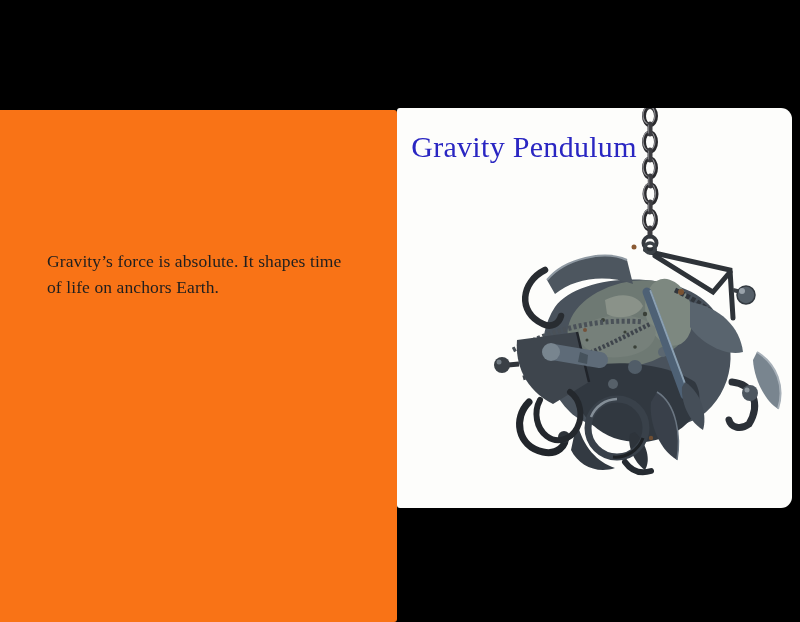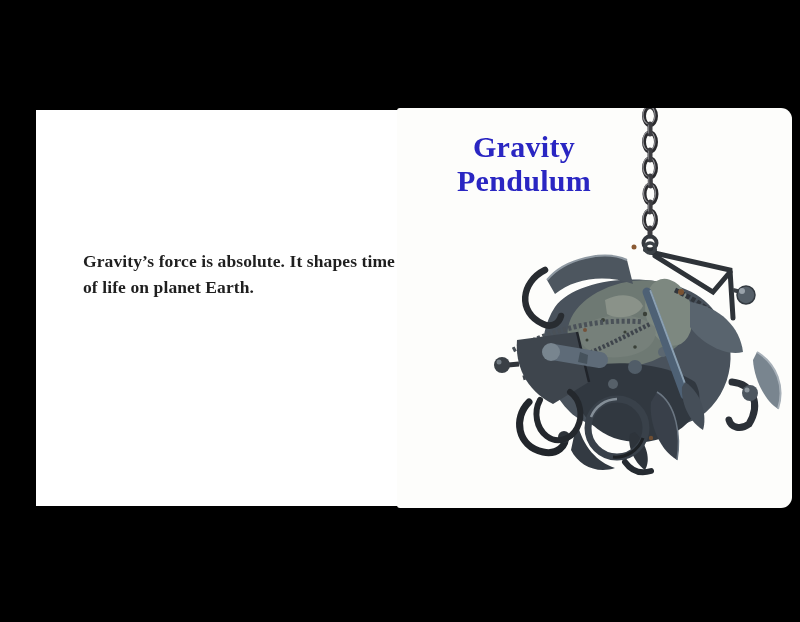--- a/index.html
+++ b/index.html
@@ -1,39 +1,39 @@
 <!DOCTYPE html>
 <html><head>
 <meta charset="utf-8">
 <style>
   html,body{margin:0;padding:0;background:#000;}
   .screen{position:relative;width:800px;height:622px;background:#000;overflow:hidden;
           font-family:"Liberation Serif","DejaVu Serif",serif;}
-  .page{position:absolute;font-weight:bold;}
-  .left-page{left:0;top:110px;width:397px;height:396px;background:#ffffff;
-             border-radius:0 3px 3px 0;margin-left:36px;}
+  .page{position:absolute;}
+  .left-page{left:0;top:110px;width:397px;height:512px;background:#f97316;
+             border-radius:0 3px 3px 0;}
   .right-page{left:397px;top:108px;width:395px;height:400px;background:#fdfdfb;
               border-radius:3px 11px 11px 3px;}
   .body-text{position:absolute;left:47px;top:138px;color:#1f1f1f;font-size:17.5px;
              line-height:26px;letter-spacing:.1px;}
   .body-text div{white-space:nowrap;}
   .page-title{position:absolute;left:12px;top:22px;width:230px;text-align:center;
               color:#2a26c2;font-size:30px;letter-spacing:.3px;}
   .chain{position:absolute;left:236px;top:0;}
   .sculpture{position:absolute;left:88px;top:124px;}
 </style>
 </head>
 <body>
 
 <div class="screen">
 
   <div class="page left-page">
     <div class="body-text">
       <div>Gravity’s force is absolute. It shapes time</div>
-      <div>of life on planet Earth.</div>
+      <div>of life on anchors Earth.</div>
     </div>
   </div>
 
   <div class="page right-page">
     <div class="page-title">Gravity Pendulum</div>
 
     <svg class="chain" width="34" height="150" viewBox="0 0 34 150" aria-label="Scrap-metal pendulum sculpture hanging from a chain">
       <g fill="none" stroke-linecap="round">
 
         <g stroke="#2b2b2e" stroke-width="4">

